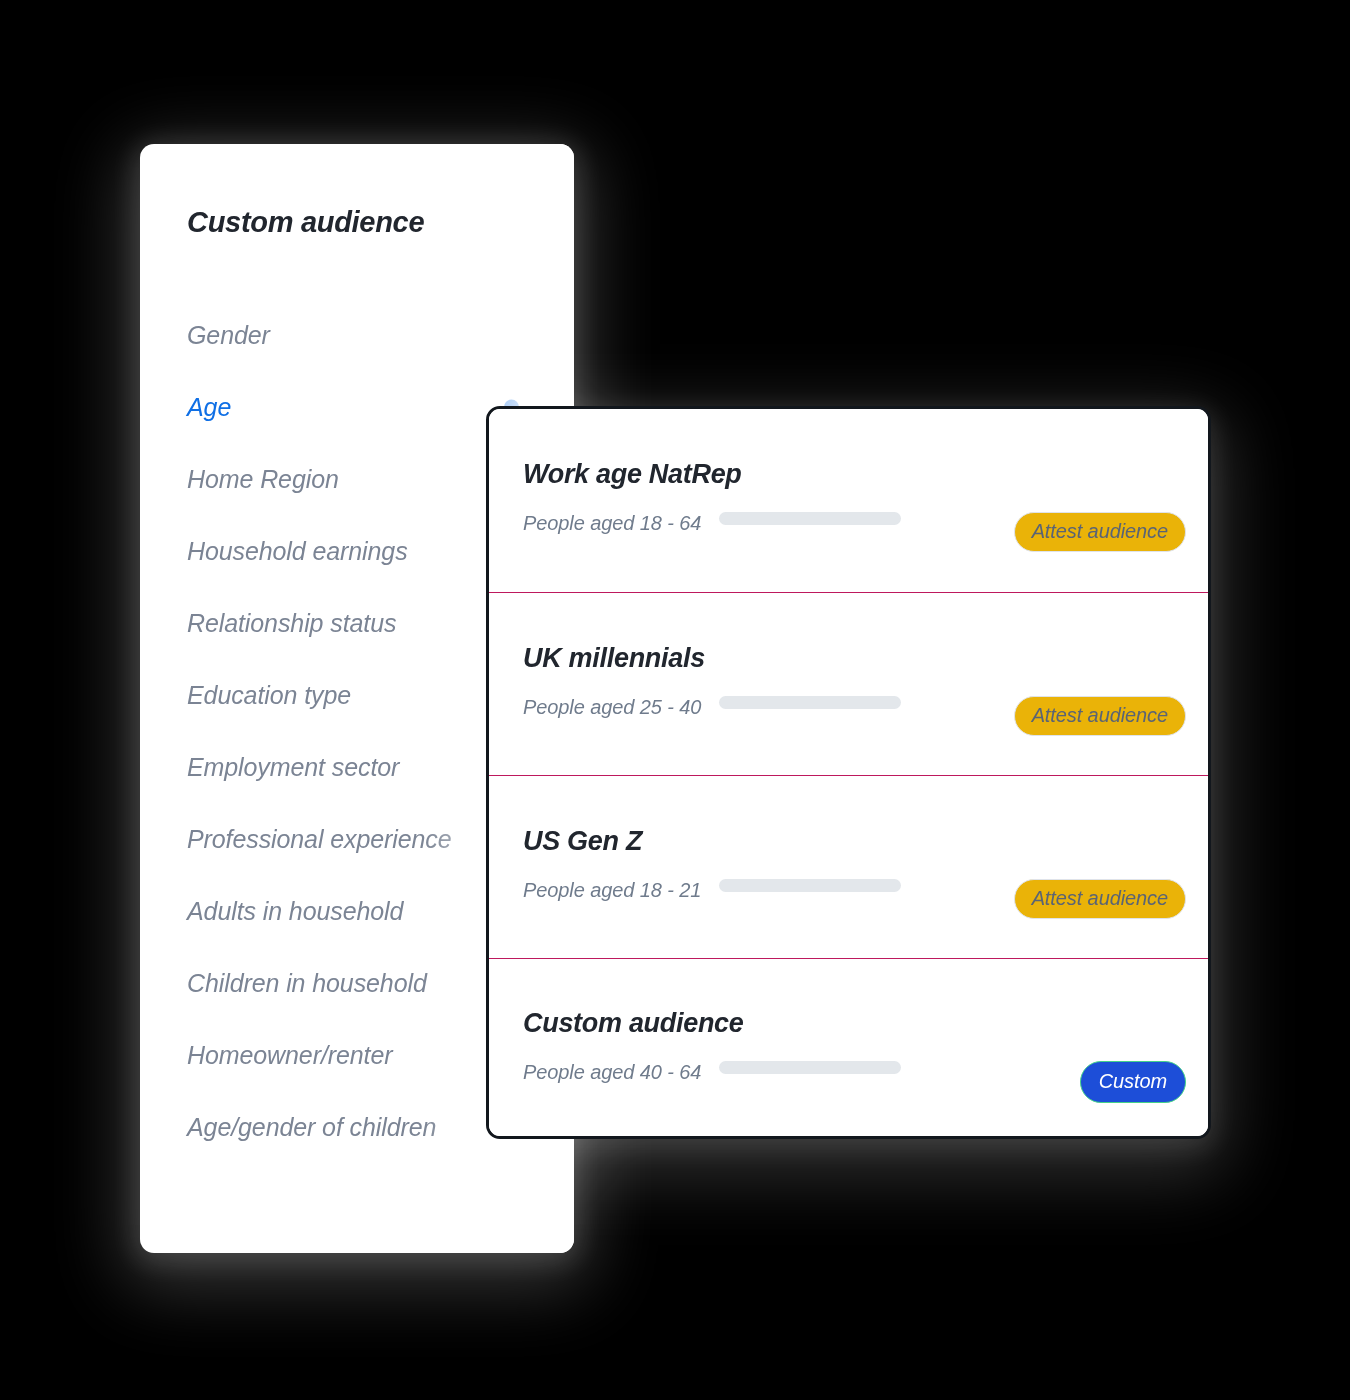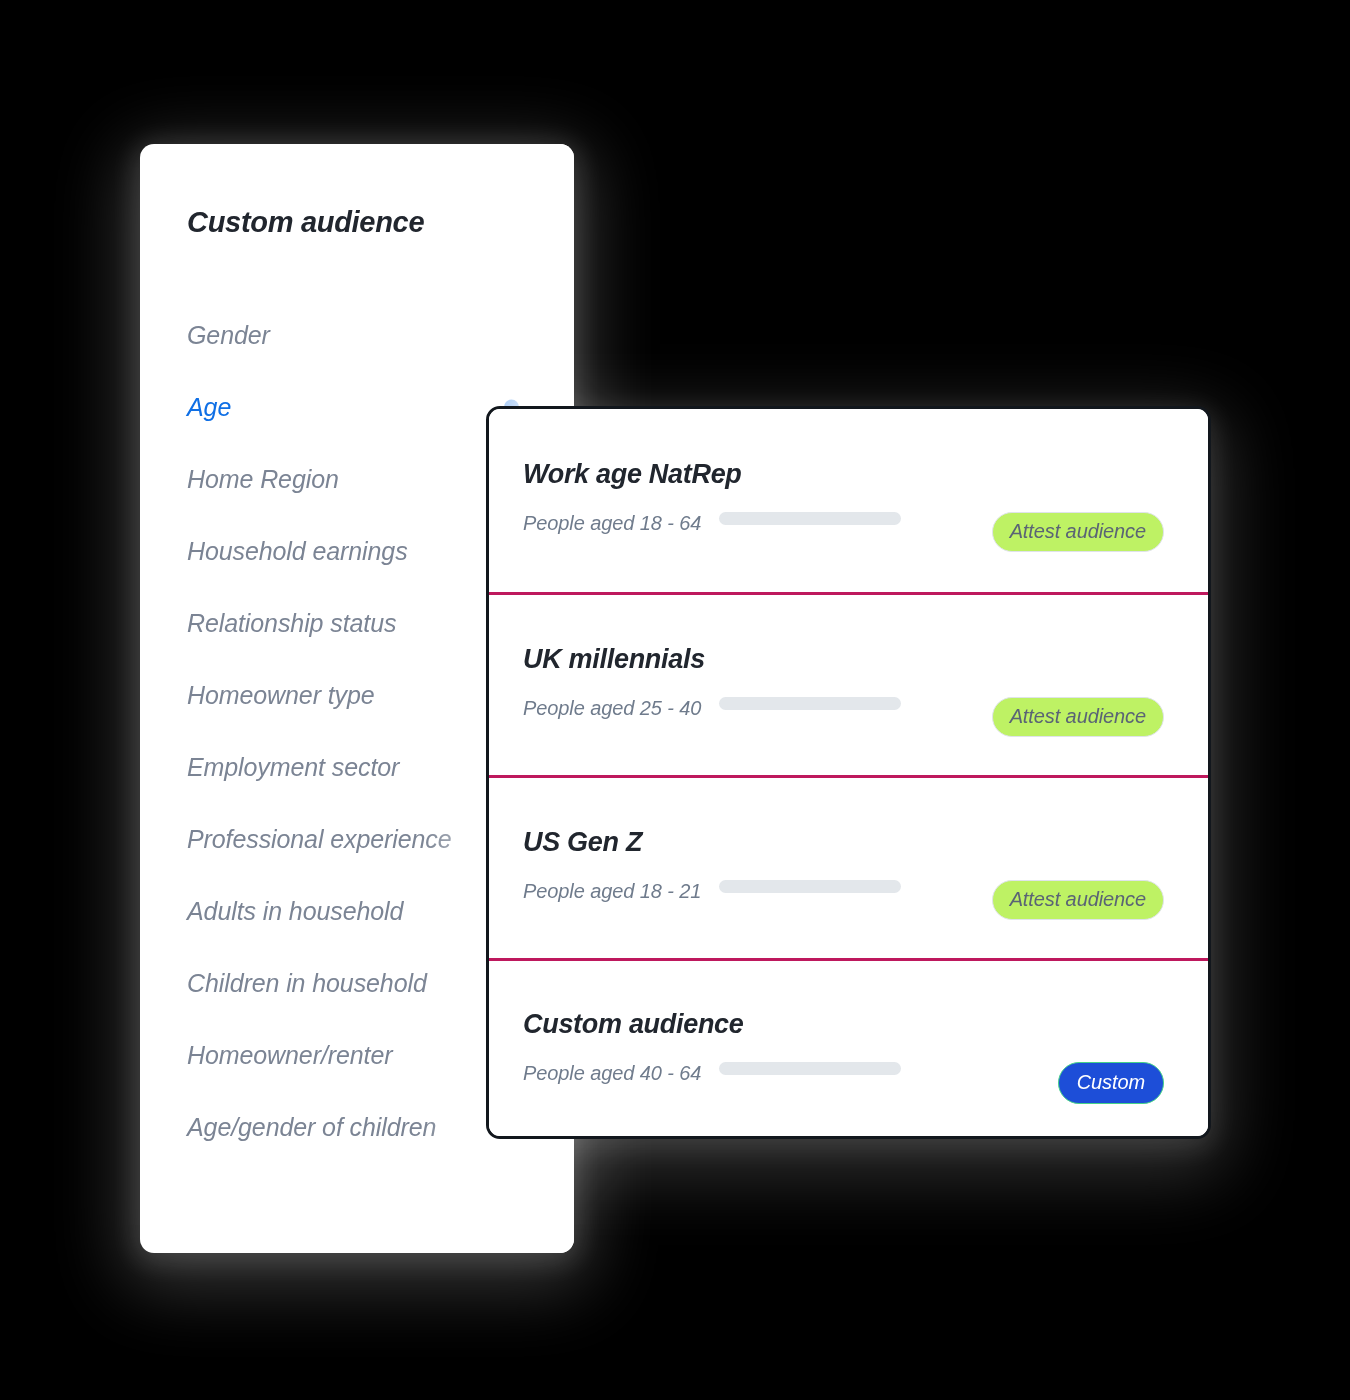--- a/index.html
+++ b/index.html
@@ -123,29 +123,29 @@
     overflow: hidden;
     z-index: 5;
     box-shadow:
       0 22px 70px 16px rgba(255,255,255,0.18),
       0 6px 26px 4px rgba(255,255,255,0.10);
   }
 
   .audience-row {
     position: relative;
     height: 183px;
-    padding: 0 44px 0 34px;
+    padding: 0 22px 0 34px;
     display: flex;
     flex-direction: column;
     justify-content: center;
     background: #ffffff;
     cursor: pointer;
   }
   .audience-row + .audience-row {
-    border-top: 3px solid #be185d;
+    border-top: 1px solid #be185d;
   }
   .audience-row:last-child { height: 181px; }
 
   .audience-name {
     font-size: 27px;
     font-weight: 700;
     color: #21262e;
     letter-spacing: -0.3px;
     margin: 0 0 0 0;
     white-space: nowrap;
@@ -184,21 +184,21 @@
     display: inline-flex;
     align-items: center;
     justify-content: center;
     white-space: nowrap;
     border-radius: 999px;
     font-size: 20px;
     letter-spacing: -0.1px;
   }
 
   .badge.attest {
-    background: #bef264;
+    background: #eab308;
     border: 1px solid #dfe3ea;
     color: #5a6475;
     padding: 7px 17px 8px 17px;
   }
 
   .badge.custom {
     background: #1d4ed8;
     color: #ffffff;
     padding: 8px 18px 9px 18px;
     border: 1px solid #45d289;
@@ -225,21 +225,21 @@
           <li class="nav-item">
             <span class="nav-label">Home Region</span>
           </li>
           <li class="nav-item">
             <span class="nav-label">Household earnings</span>
           </li>
           <li class="nav-item">
             <span class="nav-label">Relationship status</span>
           </li>
           <li class="nav-item">
-            <span class="nav-label">Homeowner type</span>
+            <span class="nav-label">Education type</span>
           </li>
           <li class="nav-item">
             <span class="nav-label">Employment sector</span>
           </li>
           <li class="nav-item">
             <span class="nav-label">Professional experience</span>
           </li>
           <li class="nav-item">
             <span class="nav-label">Adults in household</span>
           </li>

